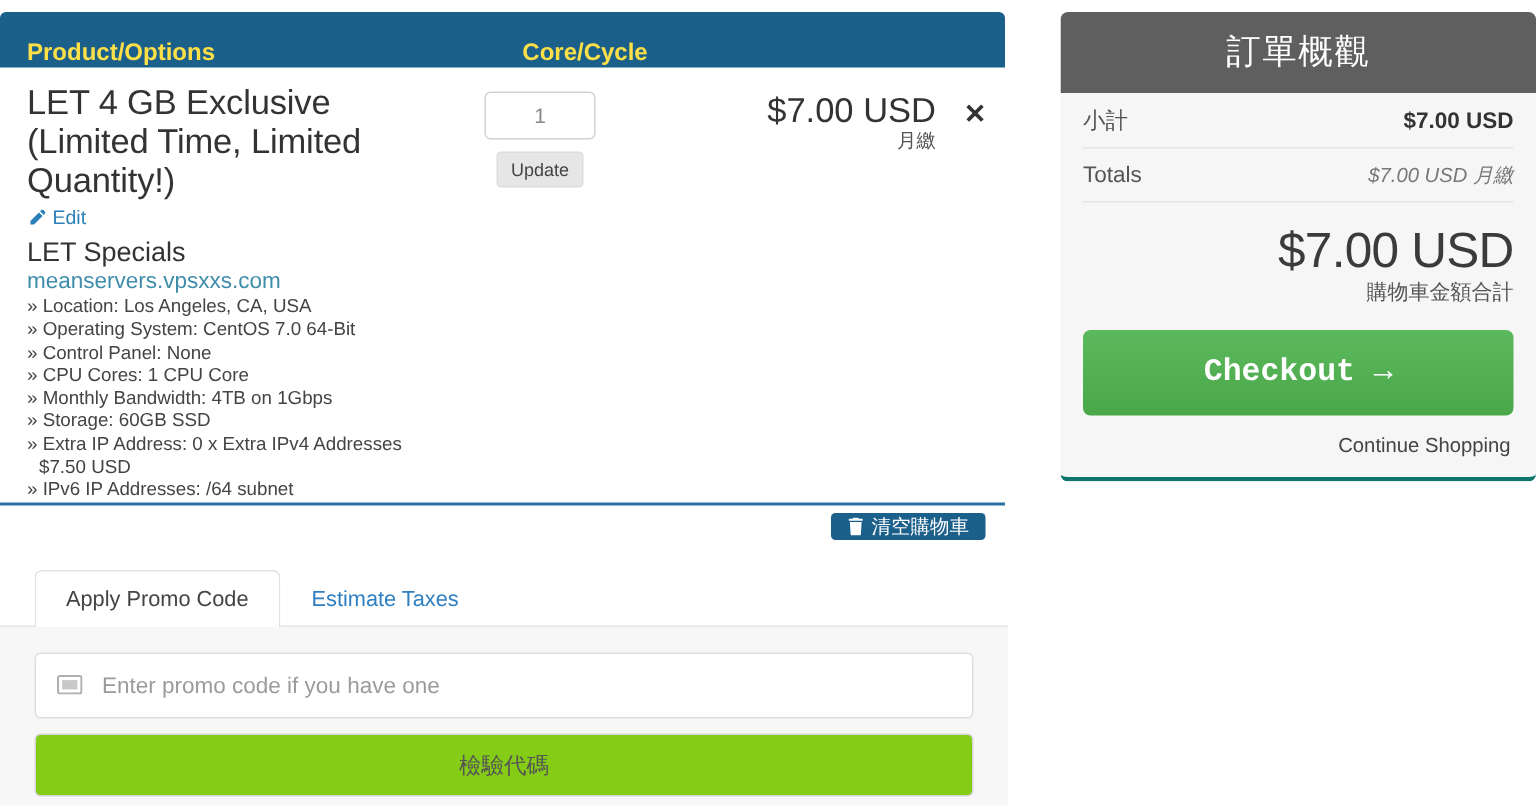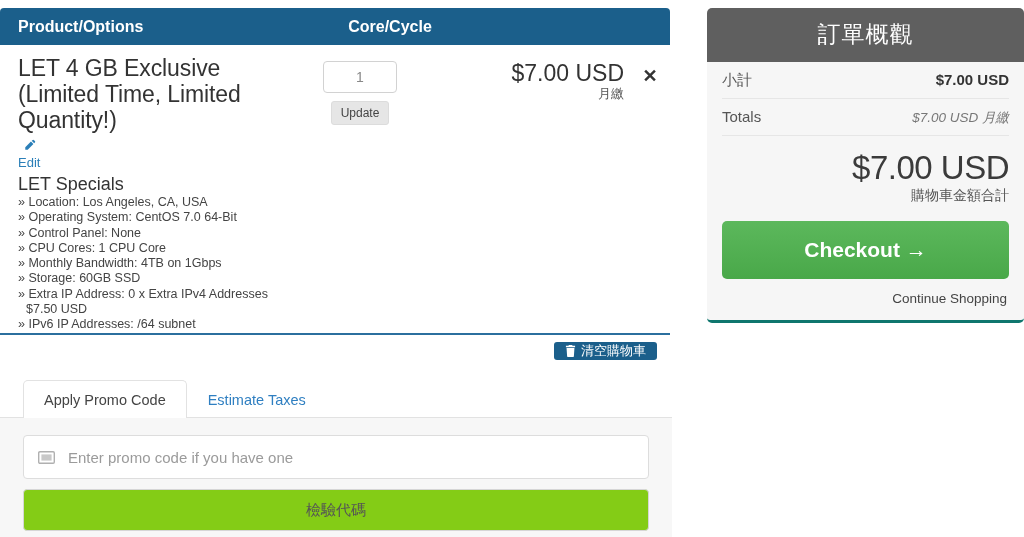--- a/index.html
+++ b/index.html
@@ -30,22 +30,22 @@
     left: 0;
     top: 8px;
     width: 670px;
   }
 
   #cart-table-header {
     background: #1b5f8b;
     border-radius: 4px 4px 0 0;
     height: 37px;
     display: flex;
-    align-items: center;
-    color: #ffffff;
+    align-items: flex-end;
+    color: #fde047;
     font-size: 16px;
     font-weight: bold;
   }
   .col-product { width: 290px; padding-left: 18px; box-sizing: border-box; }
   .col-qty { width: 140px; text-align: center; }
   .col-price { width: 200px; text-align: center; }
   .col-remove { width: 40px; text-align: center; }
 
   #cart-row {
     display: flex;
@@ -88,21 +88,20 @@
   }
 
   #edit-link {
     display: inline-flex;
     align-items: center;
     gap: 4px;
     color: #2b7fb8;
     font-size: 13px;
     text-decoration: none;
     margin-bottom: 2px;
-    flex-direction: column;
   }
   .pencil-icon {
     display: inline-block;
     width: 13px;
     height: 13px;
     position: relative;
     top: 1px;
   }
 
   #config-group-name {
@@ -351,21 +350,21 @@
     width: 100%;
     margin: 13px 0 0 0;
     background: #4cae4c;
     background: linear-gradient(#5cb85c, #49a849);
     border: none;
     border-radius: 5px;
     color: #ffffff;
     font-size: 21px;
     padding: 17px 0;
     cursor: pointer;
-    font-family: Liberation Sans, sans-serif;
+    font-family: Liberation Mono, monospace;
     font-weight: bold;
   }
   #continue-shopping-link {
     display: block;
     text-align: right;
     font-size: 13.5px;
     color: #444444;
     text-decoration: none;
     margin-top: 12px;
     padding-right: 2px;
@@ -392,20 +391,21 @@
         <a id="edit-link" href="#">
           <span class="pencil-icon">
             <svg viewBox="0 0 16 16" width="13" height="13" xmlns="http://www.w3.org/2000/svg">
               <path d="M11.6 1.4a1.4 1.4 0 0 1 2 0l1 1a1.4 1.4 0 0 1 0 2l-.9.9-3-3 .9-.9zM9.8 3.2l3 3-7 7H2.8v-3l7-7z" fill="#2b7fb8"></path>
             </svg>
           </span>
           <span>Edit</span>
         </a>
 
         <div id="config-group-name">LET Specials</div>
+        <div id="domain-name">meanservers.vpsxxs.com</div>
 
         <div>
           <div class="option-line">» Location: Los Angeles, CA, USA</div>
           <div class="option-line">» Operating System: CentOS 7.0 64-Bit</div>
           <div class="option-line">» Control Panel: None</div>
           <div class="option-line">» CPU Cores: 1 CPU Core</div>
           <div class="option-line">» Monthly Bandwidth: 4TB on 1Gbps</div>
           <div class="option-line">» Storage: 60GB SSD</div>
           <div class="option-line">» Extra IP Address: 0 x Extra IPv4 Addresses $7.50 USD</div>
           <div class="option-line">» IPv6 IP Addresses: /64 subnet</div>

